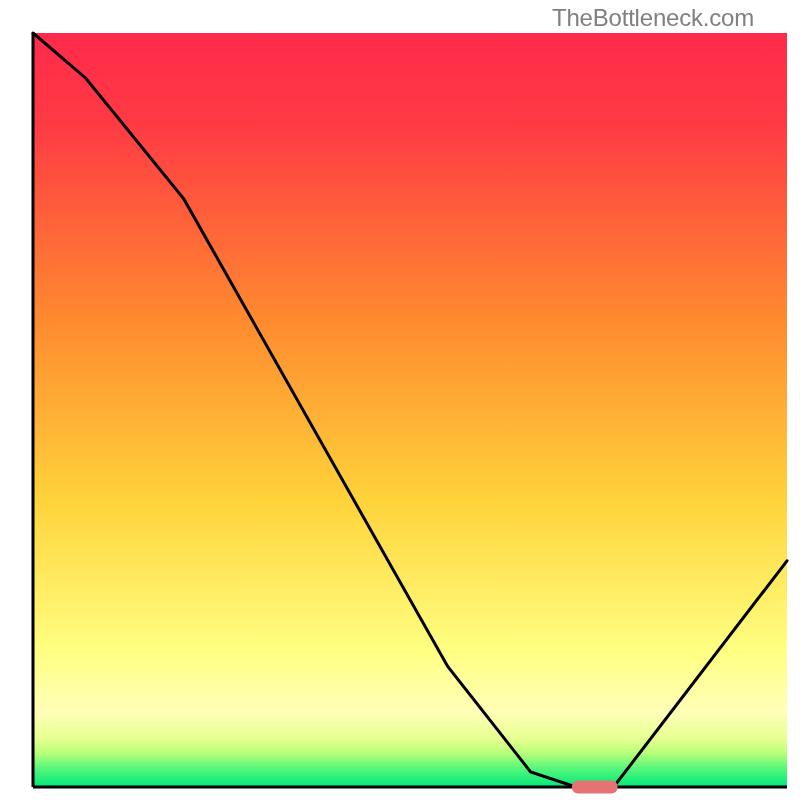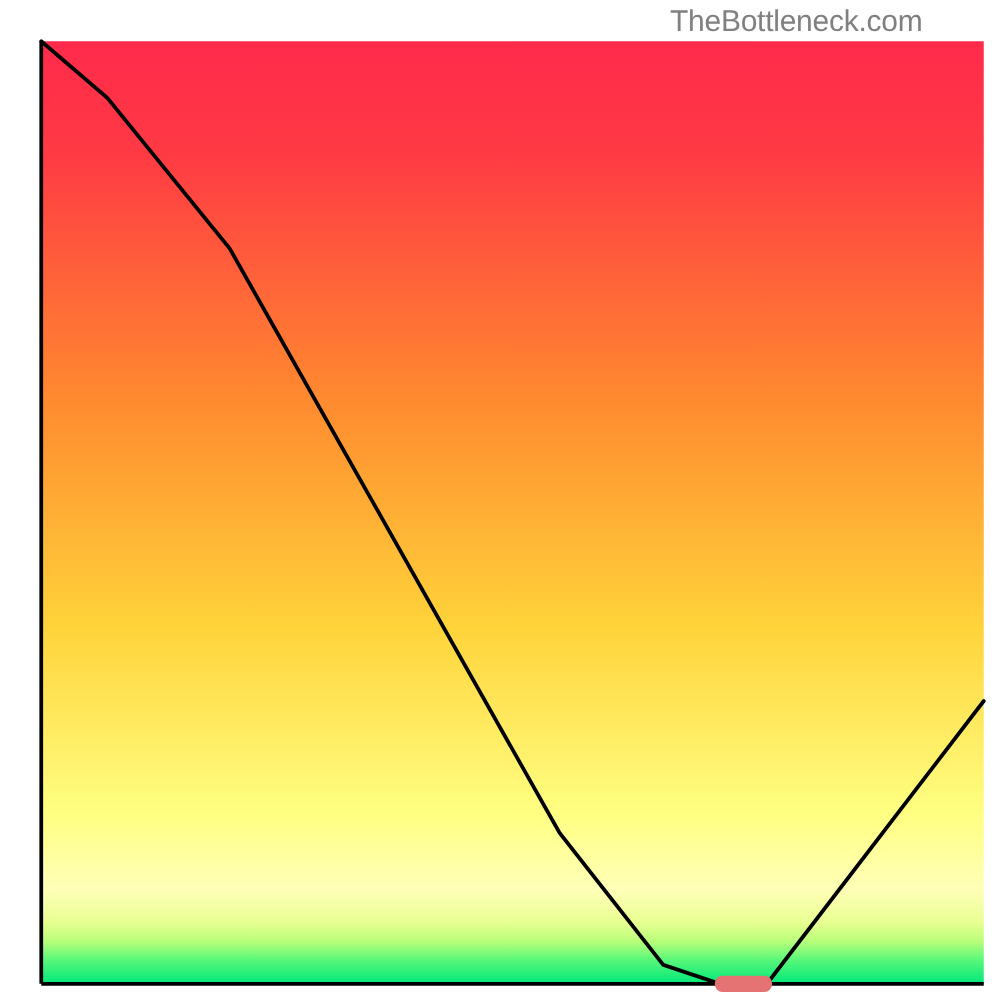--- a/index.html
+++ b/index.html
@@ -7,20 +7,21 @@
     padding: 0;
     width: 800px;
     height: 800px;
     background: #ffffff;
     font-family: Arial, Helvetica, sans-serif;
   }
   .container {
     position: relative;
     width: 752px;
     height: 800px;
+    padding-left: 16px;
   }
   .watermark {
     position: absolute;
     top: 4px;
     right: 14px;
     font-size: 24px;
     color: #808080;
     font-weight: 500;
     letter-spacing: -0.2px;
   }

